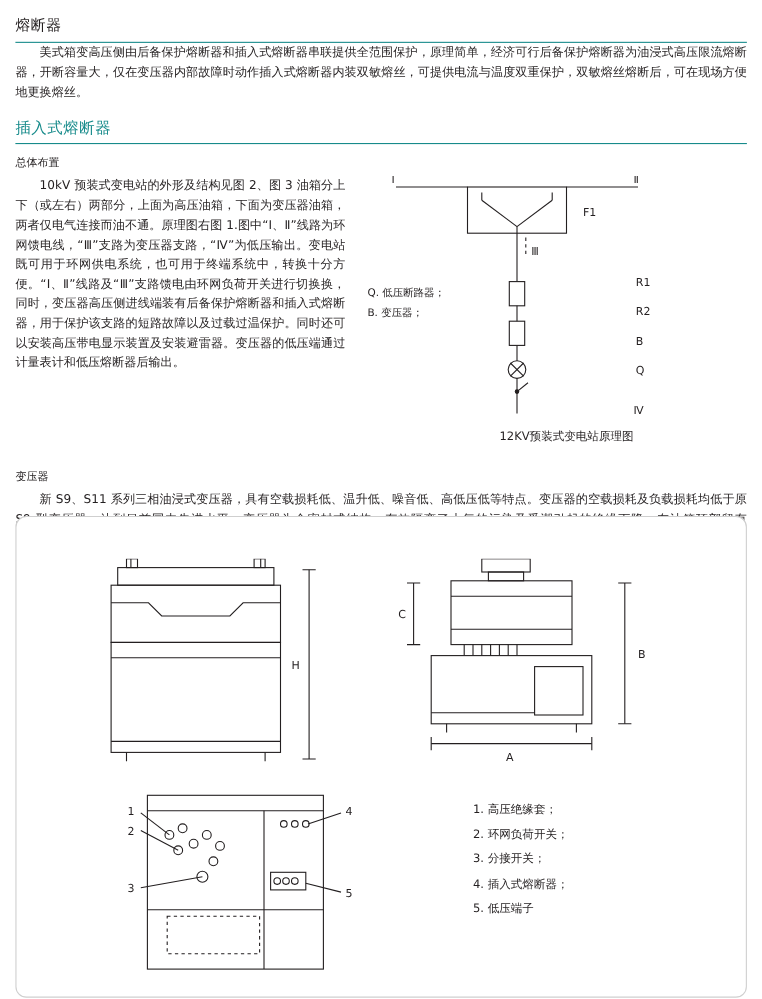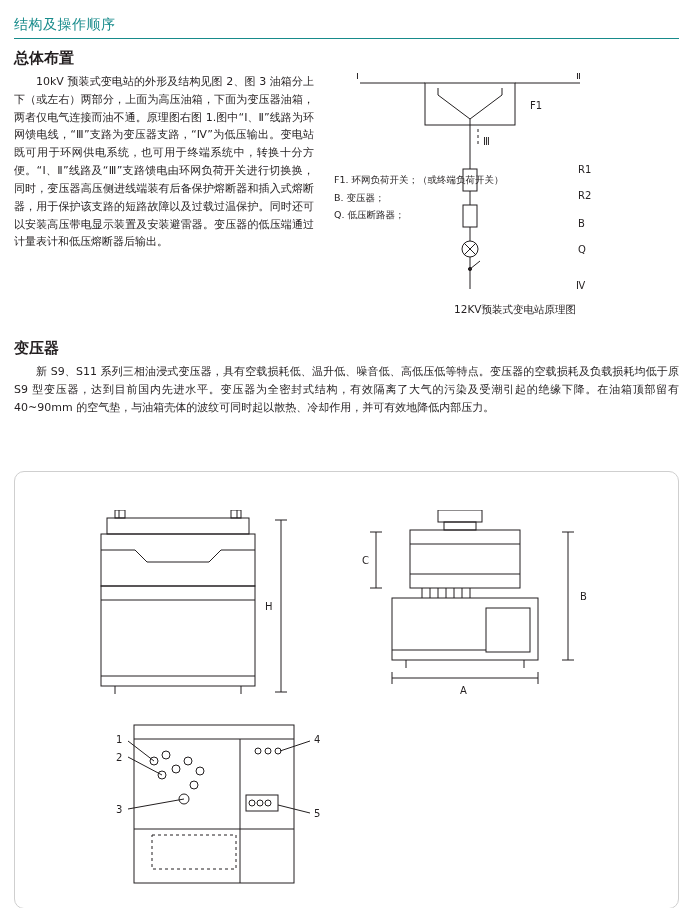--- a/index.html
+++ b/index.html
@@ -30,22 +30,22 @@
     letter-spacing: 0.5px;
   }
   h2.section-heading.teal {
     color: #178b8b;
     font-size: 14px;
     padding-bottom: 4px;
     border-bottom: 1px solid #178b8b;
     margin: 16px 0 10px 0;
   }
   h3.sub-heading {
-    font-size: 15px;
-    font-weight: bold;
+    font-size: 10px;
+    font-weight: normal;
     color: #231f20;
     margin: 10px 0 5px 0;
   }
   p.para {
     font-size: 11px;
     line-height: 1.62;
     margin: 0 0 4px 0;
     text-align: justify;
     color: #231f20;
   }
@@ -133,22 +133,27 @@
   }
   .callout-num {
     font-size: 10px;
   }
 </style>
 </head>
 <body>
 
 <div class="page">
 
-
-  <h2 class="section-heading teal">结构及操作顺序</h2>
+  <div class="intro-block">
+    <h2 class="section-heading">熔断器</h2>
+    <div class="rule-teal"></div>
+    <p class="para indent">美式箱变高压侧由后备保护熔断器和插入式熔断器串联提供全范围保护，原理简单，经济可行后备保护熔断器为油浸式高压限流熔断器，开断容量大，仅在变压器内部故障时动作插入式熔断器内装双敏熔丝，可提供电流与温度双重保护，双敏熔丝熔断后，可在现场方便地更换熔丝。</p>
+  </div>
+
+  <h2 class="section-heading teal">插入式熔断器</h2>
 
   <h3 class="sub-heading">总体布置</h3>
 
   <div class="two-col">
     <div class="col-left">
       <p class="para indent">10kV 预装式变电站的外形及结构见图 2、图 3 油箱分上下（或左右）两部分，上面为高压油箱，下面为变压器油箱，两者仅电气连接而油不通。原理图右图 1.图中“Ⅰ、Ⅱ”线路为环网馈电线，“Ⅲ”支路为变压器支路，“Ⅳ”为低压输出。变电站既可用于环网供电系统，也可用于终端系统中，转换十分方便。“Ⅰ、Ⅱ”线路及“Ⅲ”支路馈电由环网负荷开关进行切换换，同时，变压器高压侧进线端装有后备保护熔断器和插入式熔断器，用于保护该支路的短路故障以及过载过温保护。同时还可以安装高压带电显示装置及安装避雷器。变压器的低压端通过计量表计和低压熔断器后输出。</p>
     </div>
 
     <div class="col-right">
       <div class="schematic">
@@ -191,23 +196,22 @@
             <text x="246" y="216">Ⅳ</text>
             <text x="200" y="36">F1</text>
             <text x="248" y="100">R1</text>
             <text x="248" y="126">R2</text>
             <text x="248" y="154">B</text>
             <text x="248" y="180">Q</text>
           </g>
         </svg>
 
         <div class="legend">
-          <div>F1. 环网负荷开关；（或终端负荷开关）</div>
+          <div>Q. 低压断路器；</div>
           <div>B. 变压器；</div>
-          <div>Q. 低压断路器；</div>
         </div>
       </div>
       <div class="sch-caption">12KV预装式变电站原理图</div>
     </div>
   </div>
 
   <div class="transformer-block">
     <h3 class="sub-heading">变压器</h3>
     <p class="para indent">新 S9、S11 系列三相油浸式变压器，具有空载损耗低、温升低、噪音低、高低压低等特点。变压器的空载损耗及负载损耗均低于原 S9 型变压器，达到目前国内先进水平。变压器为全密封式结构，有效隔离了大气的污染及受潮引起的绝缘下降。在油箱顶部留有 40~90mm 的空气垫，与油箱壳体的波纹可同时起以散热、冷却作用，并可有效地降低内部压力。</p>
   </div>
@@ -327,17 +331,24 @@
           <g class="callout-num" font-family="DejaVu Sans, Liberation Sans, sans-serif" fill="#231f20" font-size="10">
             <text x="6" y="26">1</text>
             <text x="6" y="44">2</text>
             <text x="6" y="96">3</text>
             <text x="204" y="26">4</text>
             <text x="204" y="100">5</text>
           </g>
         </svg>
       </div>
 
+      <div class="fig-list">
+        <div>1. 高压绝缘套；</div>
+        <div>2. 环网负荷开关；</div>
+        <div>3. 分接开关；</div>
+        <div>4. 插入式熔断器；</div>
+        <div>5. 低压端子</div>
+      </div>
 
     </div>
   </div>
 
 </div>
 
 </body></html>

